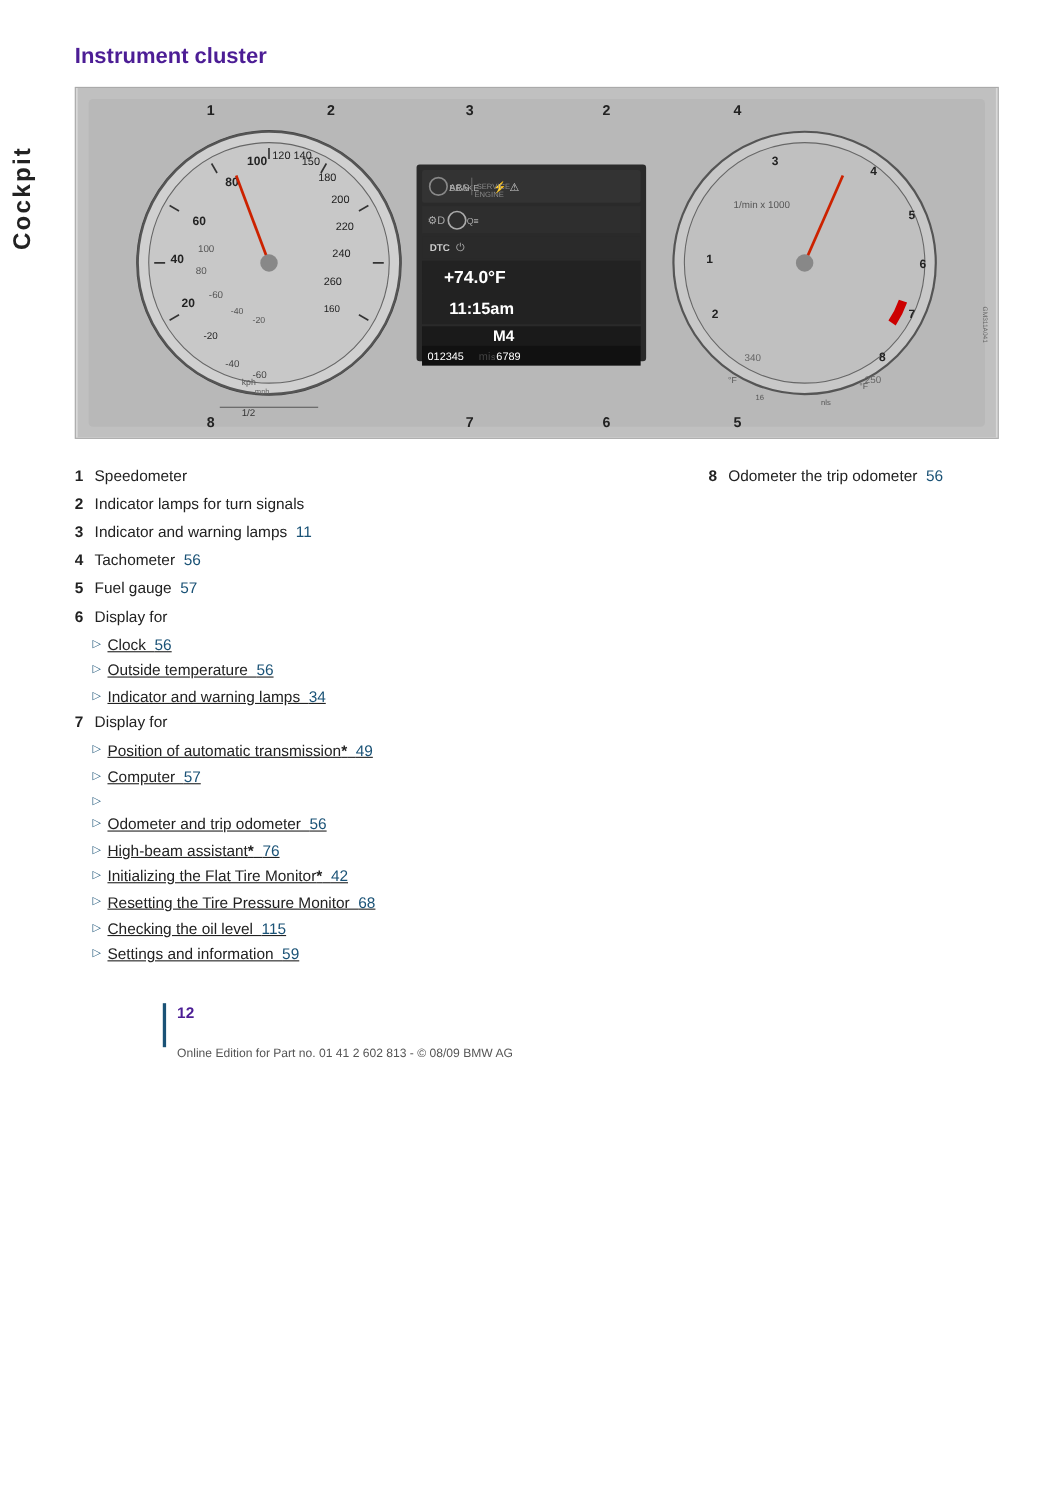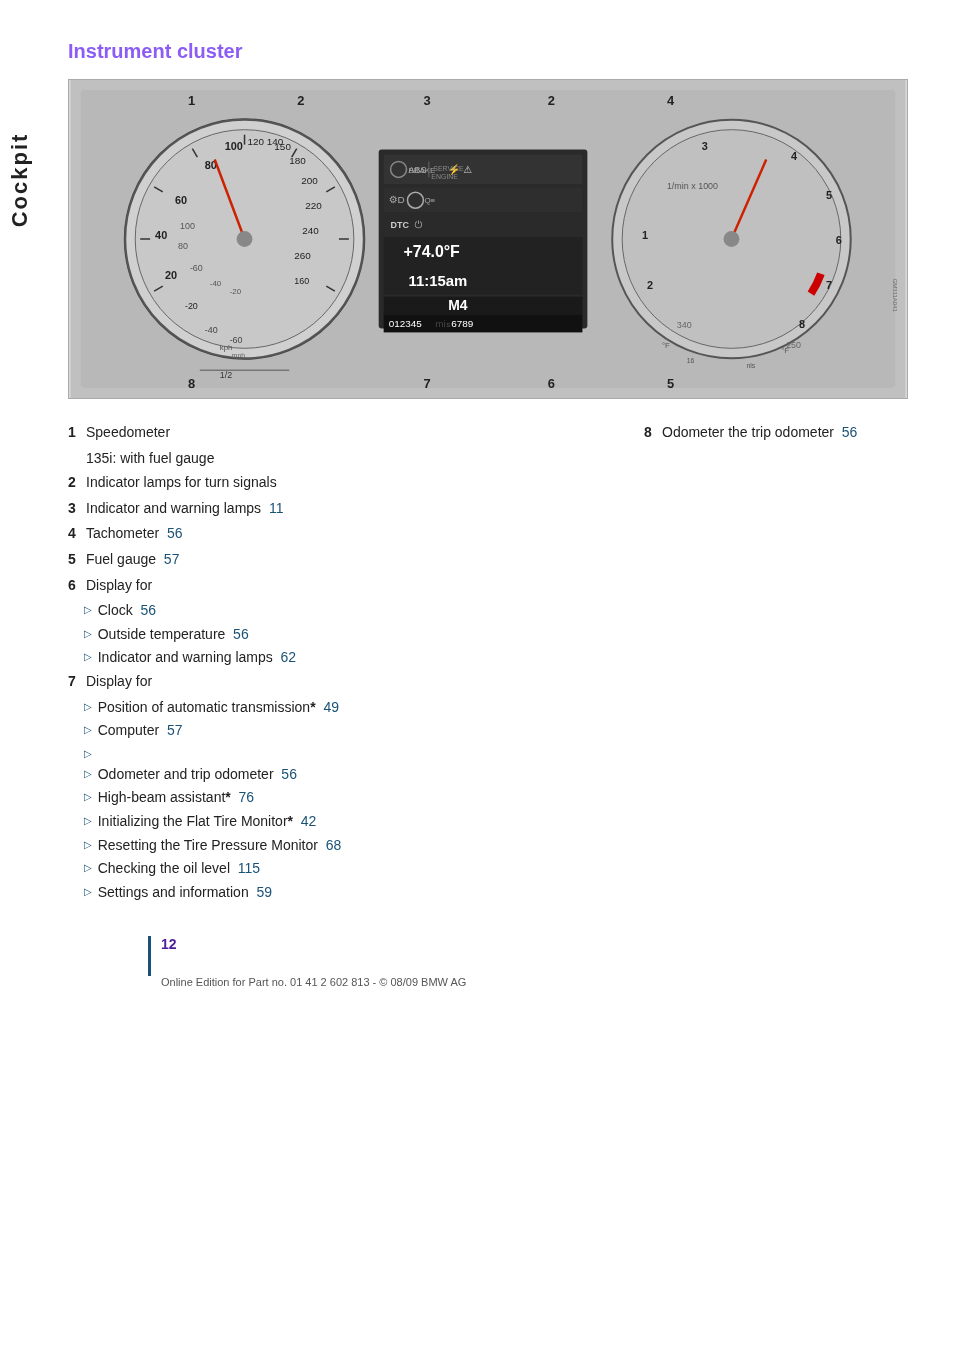--- a/index.html
+++ b/index.html
@@ -36,21 +36,21 @@
     
     .main-content {
       margin-left: 48px;
       padding: 40px 30px 40px 20px;
     }
 
     
     .section-title {
       font-size: 20px;
       font-weight: bold;
-      color: #8b5cf6;
+      color: #4c1d95;
       margin-bottom: 16px;
     }
 
     
     .cluster-image-container {
       width: 840px;
       height: 320px;
       background: #d8d8d8;
       border: 1px solid #aaa;
       position: relative;
@@ -111,20 +111,21 @@
 
     .triangle {
       color: #1a5276;
       margin-right: 6px;
       font-size: 10px;
       margin-top: 2px;
     }
 
     .sub-text {
       color: #222;
+      text-decoration: underline;
     }
 
     .sub-text .link {
       color: #1a5276;
     }
 
     
     .item-sub-indent {
       margin-left: 18px;
       color: #222;
@@ -314,21 +315,20 @@
     </svg>
   </div>
 
   <div class="content-list">
     <div class="content-col-left">
 
       <div class="list-item">
         <span class="item-number">1</span>
         <span class="item-text">Speedometer</span>
       </div>
-      <div class="item-sub-indent">135i: with fuel gauge</div>
 
       <div class="list-item">
         <span class="item-number">2</span>
         <span class="item-text">Indicator lamps for turn signals</span>
       </div>
 
       <div class="list-item">
         <span class="item-number">3</span>
         <span class="item-text">
           <span>Indicator and warning lamps</span>&nbsp;&nbsp;<span class="item-link" style="cursor:pointer;">11</span>
@@ -362,21 +362,21 @@
         </div>
         <div class="sub-item">
           <span class="triangle">▷</span>
           <span class="sub-text">
             Outside temperature&nbsp;&nbsp;<span class="link" style="cursor:pointer;">56</span>
           </span>
         </div>
         <div class="sub-item">
           <span class="triangle">▷</span>
           <span class="sub-text">
-            Indicator and warning lamps&nbsp;&nbsp;<span class="link" style="cursor:pointer;">62</span>
+            Indicator and warning lamps&nbsp;&nbsp;<span class="link" style="cursor:pointer;">34</span>
           </span>
         </div>
       </div>
 
       <div class="list-item" style="margin-top:4px;">
         <span class="item-number">7</span>
         <span class="item-text">Display for</span>
       </div>
       <div class="sub-list">
         <div class="sub-item">

